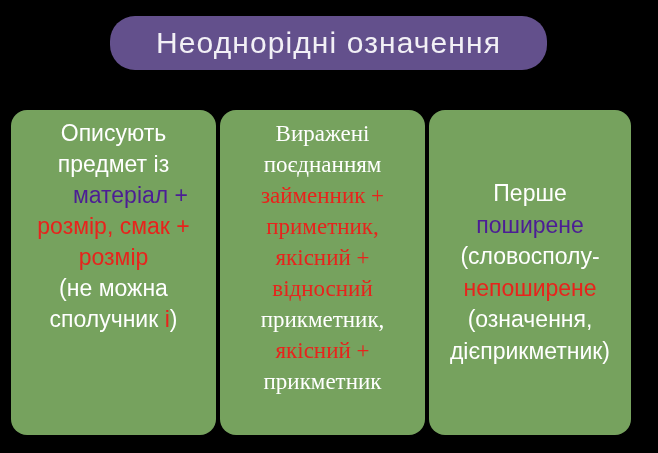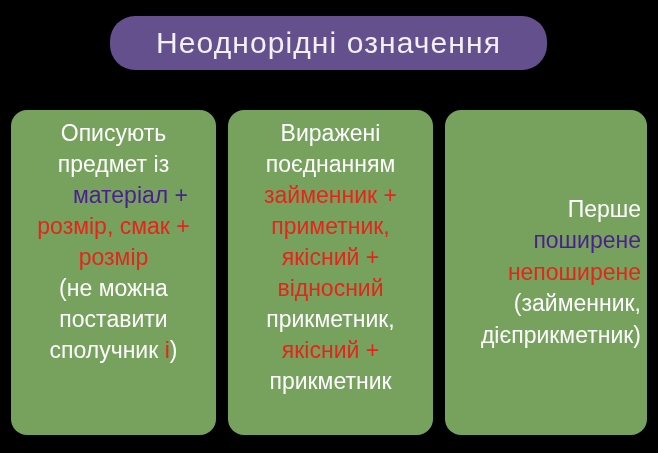--- a/index.html
+++ b/index.html
@@ -39,21 +39,21 @@
   }
 
   
   #columns {
     position: absolute;
     left: 11px;
     top: 110px;
     width: 636px;
     height: 325px;
     display: flex;
-    gap: 12px;
+    gap: 4px;
   }
   .card {
     background: #76A25E;
     border-radius: 16px;
     display: flex;
     align-items: center;
     justify-content: center;
     box-sizing: border-box;
     padding: 4px 6px;
     overflow: hidden;
@@ -62,21 +62,21 @@
   .card-2 { width: 205px; align-items: flex-start; padding-top: 8px; }
   .card-3 { width: 202px; align-items: center; }
 
   .card-text {
     width: 100%;
     text-align: center;
     color: #FFFFFF;
     font-size: 23px;
     line-height: 31px;
   }
-  .card-3 .card-text { line-height: 31.5px; text-align: right; }
+  .card-3 .card-text { line-height: 31.5px; }
 
   .line { white-space: nowrap; }
   .hl { color: #E8231C; }
 </style>
 </head>
 <body>
 
 <div id="slide" style="background: rgb(0, 0, 0);">
 
   <div id="title-banner" style="background: rgb(99, 80, 140);">
@@ -85,41 +85,41 @@
 
   <div id="columns">
     <div class="card card-1" style="background: rgb(118, 162, 94);">
       <div class="card-text" style="color: rgb(255, 255, 255);">
           <div class="line"><span>Описують</span></div>
           <div class="line"><span>предмет із</span></div>
           <div class="line"><span class="hl" style="color: #4c1d95; margin-left: 34px;">матеріал +</span></div>
           <div class="line"><span class="hl" style="color: rgb(232, 35, 28);">розмір, смак +</span></div>
           <div class="line"><span class="hl" style="color: rgb(232, 35, 28);">розмір</span></div>
           <div class="line"><span>(не можна</span></div>
-          <div class="line"><span>поставити</span></div>
           <div class="line"><span>сполучник </span><span class="hl" style="color: rgb(232, 35, 28);">і</span><span>)</span></div>
         </div>
     </div>
-    <div class="card card-2" style="background: rgb(118, 162, 94);">
+    <div class="card card-2" style="background: rgb(118, 162, 94); font-family: Liberation Serif, serif;">
       <div class="card-text" style="color: rgb(255, 255, 255);">
           <div class="line"><span>Виражені</span></div>
           <div class="line"><span>поєднанням</span></div>
           <div class="line"><span class="hl" style="color: rgb(232, 35, 28);">займенник +</span></div>
           <div class="line"><span class="hl" style="color: rgb(232, 35, 28); text-align: right;">приметник,</span></div>
           <div class="line"><span class="hl" style="color: rgb(232, 35, 28);">якісний +</span></div>
           <div class="line"><span class="hl" style="color: rgb(232, 35, 28);">відносний</span></div>
           <div class="line"><span>прикметник,</span></div>
           <div class="line"><span class="hl" style="color: rgb(232, 35, 28);">якісний +</span></div>
           <div class="line"><span>прикметник</span></div>
         </div>
     </div>
     <div class="card card-3" style="background: rgb(118, 162, 94);">
       <div class="card-text" style="color: rgb(255, 255, 255);">
           <div class="line"><span>Перше</span></div>
           <div class="line"><span class="hl" style="color: #4c1d95;">поширене</span></div>
+          <div class="line"><span>(словосполу-</span></div>
           <div class="line"><span class="hl" style="color: rgb(232, 35, 28);">непоширене</span></div>
-          <div class="line"><span>(займенник,</span></div>
+          <div class="line"><span>(означення,</span></div>
           <div class="line"><span>дієприкметник)</span></div>
         </div>
     </div>
   </div>
 
 </div>
 
 </body></html>

